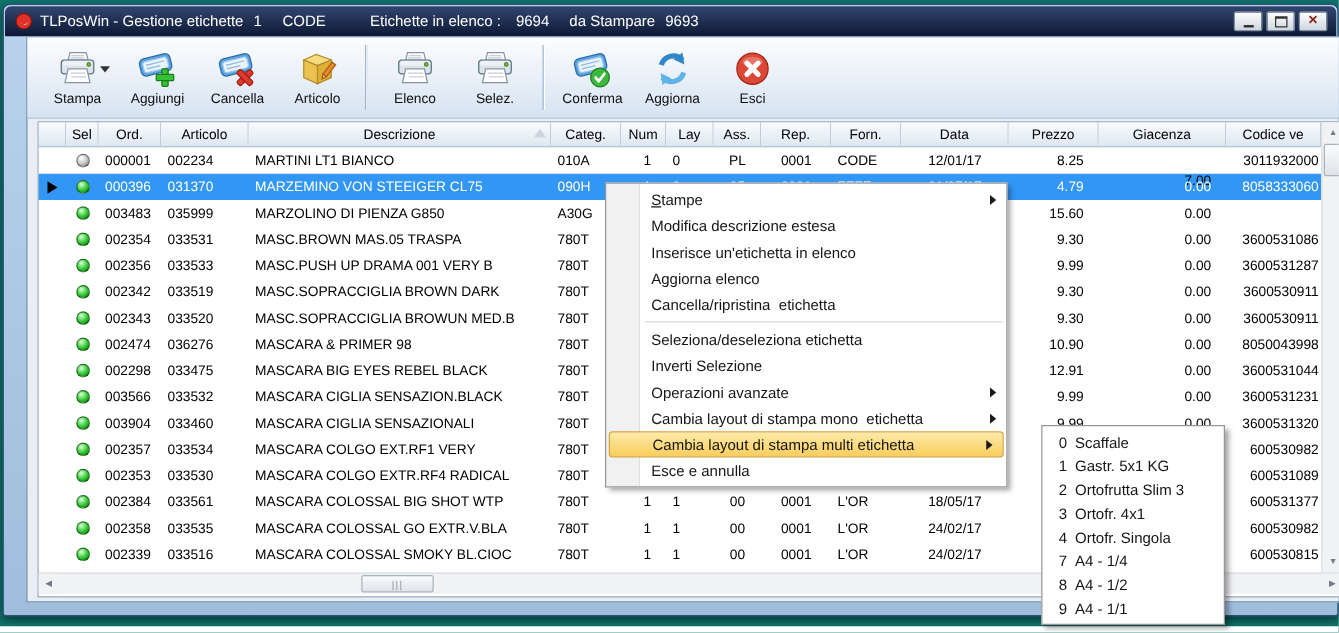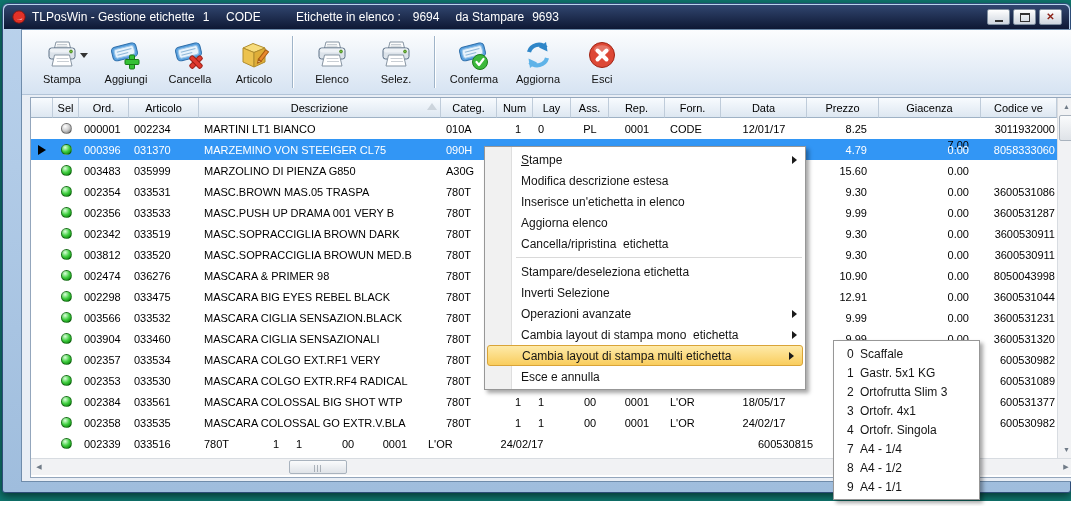--- a/index.html
+++ b/index.html
@@ -388,21 +388,21 @@
               <div class="gcell al-c" style="width: 86px;"></div>
               <div class="gcell al-r" style="width: 72px;">9.30</div>
               <div class="gcell al-r" style="width: 102px;">0.00</div>
               <div class="gcell al-rr" style="width: 76px;">3600530911</div>
             </div>
             <div class="grow">
               <div class="gcell al-c" style="width: 22px;"></div>
               <div class="gcell al-c" style="width: 26px;">
                 <span class="dot green"></span>
               </div>
-              <div class="gcell al-l" style="width: 50px;">003812</div>
+              <div class="gcell al-l" style="width: 50px;">002343</div>
               <div class="gcell al-l" style="width: 70px;">033520</div>
               <div class="gcell al-l" style="width: 242px;">MASC.SOPRACCIGLIA BROWUN MED.B</div>
               <div class="gcell al-l" style="width: 56px;">780T</div>
               <div class="gcell al-r" style="width: 36px;"></div>
               <div class="gcell al-l" style="width: 38px;"></div>
               <div class="gcell al-c" style="width: 38px;"></div>
               <div class="gcell al-c" style="width: 56px;"></div>
               <div class="gcell al-l" style="width: 56px;"></div>
               <div class="gcell al-c" style="width: 86px;"></div>
               <div class="gcell al-r" style="width: 72px;">9.30</div>
@@ -561,20 +561,21 @@
               <div class="gcell al-r" style="width: 102px;"></div>
               <div class="gcell al-rr" style="width: 76px;">600530982</div>
             </div>
             <div class="grow">
               <div class="gcell al-c" style="width: 22px;"></div>
               <div class="gcell al-c" style="width: 26px;">
                 <span class="dot green"></span>
               </div>
               <div class="gcell al-l" style="width: 50px;">002339</div>
               <div class="gcell al-l" style="width: 70px;">033516</div>
+              <div class="gcell al-l" style="width: 242px;">MASCARA COLOSSAL SMOKY BL.CIOC</div>
               <div class="gcell al-l" style="width: 56px;">780T</div>
               <div class="gcell al-r" style="width: 36px;">1</div>
               <div class="gcell al-l" style="width: 38px;">1</div>
               <div class="gcell al-c" style="width: 38px;">00</div>
               <div class="gcell al-c" style="width: 56px;">0001</div>
               <div class="gcell al-l" style="width: 56px;">L'OR</div>
               <div class="gcell al-c" style="width: 86px;">24/02/17</div>
               <div class="gcell al-r" style="width: 72px;"></div>
               <div class="gcell al-r" style="width: 102px;"></div>
               <div class="gcell al-rr" style="width: 76px;">600530815</div>
@@ -595,21 +596,21 @@
     </div>
   </div>
 
   <div class="ctx" id="ctx">
       <div class="ctx-item"><span><u>S</u>tampe</span><span class="arr"></span></div>
       <div class="ctx-item"><span>Modifica descrizione estesa</span></div>
       <div class="ctx-item"><span>Inserisce un'etichetta in elenco</span></div>
       <div class="ctx-item"><span>Aggiorna elenco</span></div>
       <div class="ctx-item"><span>Cancella/ripristina  etichetta</span></div>
       <div class="ctx-sep"></div>
-      <div class="ctx-item"><span>Stampare/deseleziona etichetta</span></div>
+      <div class="ctx-item"><span>Seleziona/deseleziona etichetta</span></div>
       <div class="ctx-item"><span>Inverti Selezione</span></div>
       <div class="ctx-item"><span>Operazioni avanzate</span><span class="arr"></span></div>
       <div class="ctx-item"><span>Cambia layout di stampa mono  etichetta</span><span class="arr"></span></div>
       <div class="ctx-item hl"><span>Cambia layout di stampa multi etichetta</span><span class="arr"></span></div>
       <div class="ctx-item"><span>Esce e annulla</span></div>
     </div>
   <div class="sub" id="sub">
       <div class="sub-item"><span class="k">0</span><span>Scaffale</span></div>
       <div class="sub-item"><span class="k">1</span><span>Gastr. 5x1 KG</span></div>
       <div class="sub-item"><span class="k">2</span><span>Ortofrutta Slim 3</span></div>

